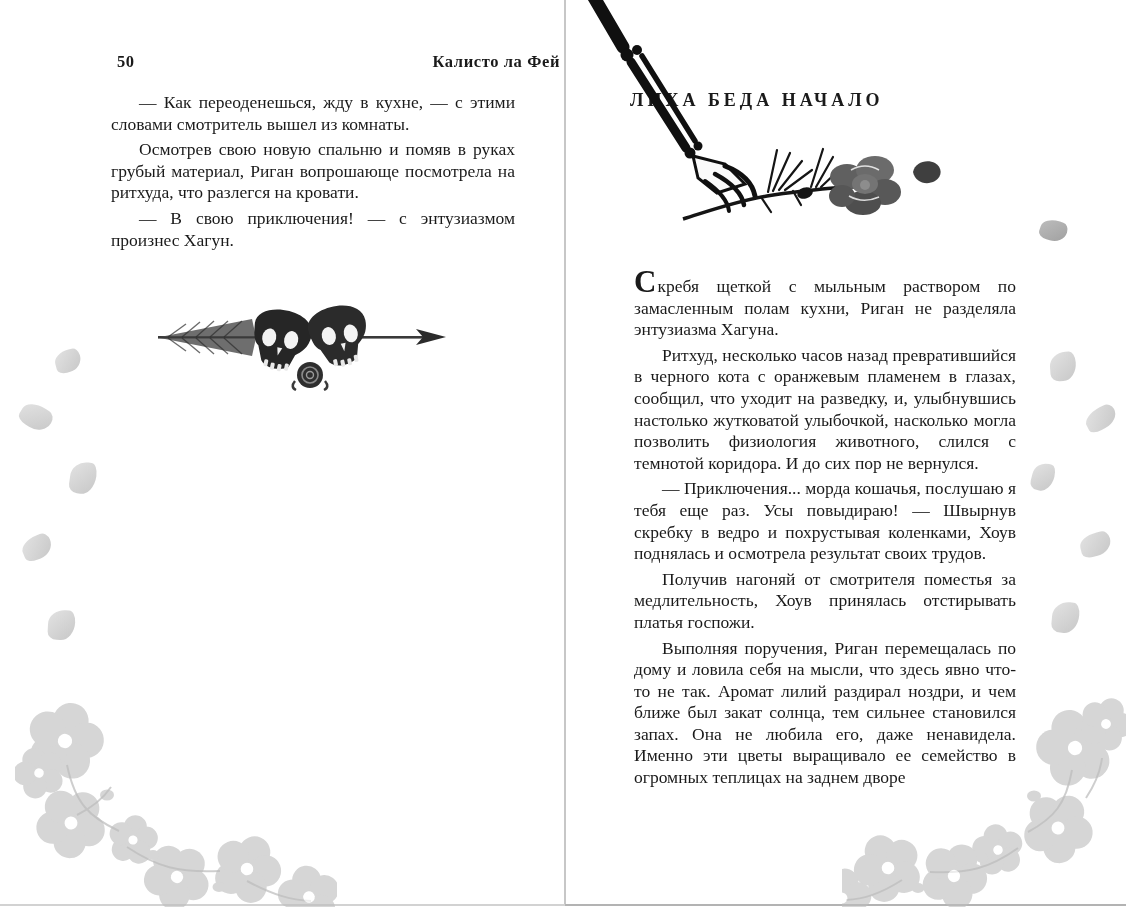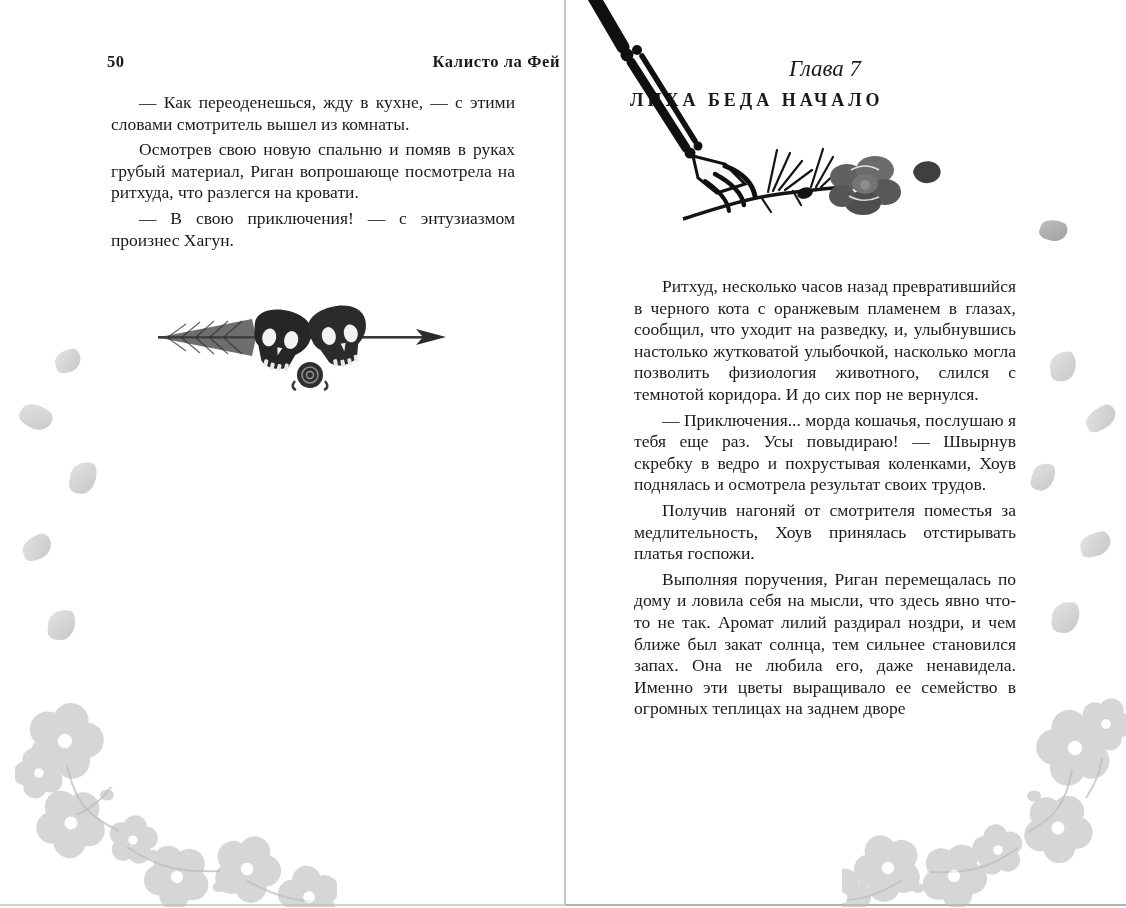--- a/index.html
+++ b/index.html
@@ -17,21 +17,21 @@
     background:#c7c7c7;
   }
   .bottom-rule-left{
     position:absolute;left:0;top:904px;width:565px;height:2px;background:#d2d2d2;
   }
   .bottom-rule-right{
     position:absolute;left:565px;top:904px;width:561px;height:2px;background:#b3b3b3;
   }
   
   .pg-num{
-    position:absolute;left:107px;top:52px;
+    position:absolute;left:117px;top:52px;
     font-size:16.5px;font-weight:700;letter-spacing:.5px;
   }
   .running-header{
     position:absolute;left:330px;top:52px;width:230px;
     text-align:right;font-size:16.5px;font-weight:700;letter-spacing:.6px;
   }
   .left-text{
     position:absolute;left:107px;top:88px;width:412px;
     font-size:17.5px;line-height:21.6px;text-align:justify;
   }
@@ -130,21 +130,20 @@
     </g>
 
     <g transform="translate(158,82)">
       <circle r="13" fill="#2e2e2e"></circle>
       <circle r="8" fill="none" stroke="#8a8a8a" stroke-width="1.6"></circle>
       <circle r="3.5" fill="none" stroke="#9a9a9a" stroke-width="1.4"></circle>
       <path d="M-15,6 Q-20,12 -14,15 M15,6 Q20,12 14,15" stroke="#3a3a3a" stroke-width="2.5" fill="none"></path>
     </g>
   </svg>
 
-  <div class="chap-label">Глава 7</div>
   <div class="chap-title">ЛИХА БЕДА НАЧАЛО</div>
 
   <svg class="deco" style="left:565px;top:0;" width="400" height="240" viewBox="0 0 400 240">
     <g stroke="#101010" stroke-linecap="round">
       <line x1="27" y1="-6" x2="58" y2="47" stroke-width="13"></line>
       <line x1="66" y1="62" x2="121" y2="148" stroke-width="9"></line>
       <line x1="77" y1="56" x2="130" y2="141" stroke-width="5.5"></line>
     </g>
     <circle cx="62" cy="55" r="6.5" fill="#101010"></circle>
     <circle cx="72" cy="50" r="5" fill="#101010"></circle>
@@ -180,20 +179,21 @@
       <ellipse cx="277" cy="196" rx="13" ry="11" fill="#565656"></ellipse>
       <ellipse cx="300" cy="184" rx="13" ry="10" fill="#747474"></ellipse>
       <circle cx="300" cy="185" r="5" fill="#8d8d8d"></circle>
       <path d="M286,170 Q300,162 314,170 M284,196 Q298,204 314,197" stroke="#ffffff" stroke-width="1.5" fill="none" opacity=".8"></path>
     </g>
 
     <path d="M348,172 C350,162 362,159 370,163 C377,167 378,176 370,181 C361,186 350,182 348,172 Z" fill="#3f3f3f"></path>
   </svg>
 
   <div class="right-text">
+    <p class="body-p"><span class="dropcap">С</span><span>кребя щеткой с мыльным раствором по замасленным полам кухни, Риган не разделяла энтузиазма Хагуна.</span></p>
     <p class="body-p indent">Ритхуд, несколько часов назад превратившийся в черного кота с оранжевым пламенем в глазах, сообщил, что уходит на разведку, и, улыбнувшись настолько жутковатой улыбочкой, насколько могла позволить физиология животного, слился с темнотой коридора. И до сих пор не вернулся.</p>
     <p class="body-p indent">— Приключения... морда кошачья, послушаю я тебя еще раз. Усы повыдираю! — Швырнув скребку в ведро и похрустывая коленками, Хоув поднялась и осмотрела результат своих трудов.</p>
     <p class="body-p indent">Получив нагоняй от смотрителя поместья за медлительность, Хоув принялась отстирывать платья госпожи.</p>
     <p class="body-p indent">Выполняя поручения, Риган перемещалась по дому и ловила себя на мысли, что здесь явно что-то не так. Аромат лилий раздирал ноздри, и чем ближе был закат солнца, тем сильнее становился запах. Она не любила его, даже ненавидела. Именно эти цветы выращивало ее семейство в огромных теплицах на заднем дворе</p>
   </div>
 
   <div class="petal" style="left:55px;top:350px;width:26px;height:22px;transform:rotate(-15deg);"></div>
   <div class="petal" style="left:20px;top:405px;width:32px;height:24px;transform:rotate(32deg);"></div>
   <div class="petal" style="left:70px;top:462px;width:26px;height:32px;transform:rotate(8deg);"></div>
   <div class="petal" style="left:22px;top:536px;width:30px;height:23px;transform:rotate(-22deg);"></div>

